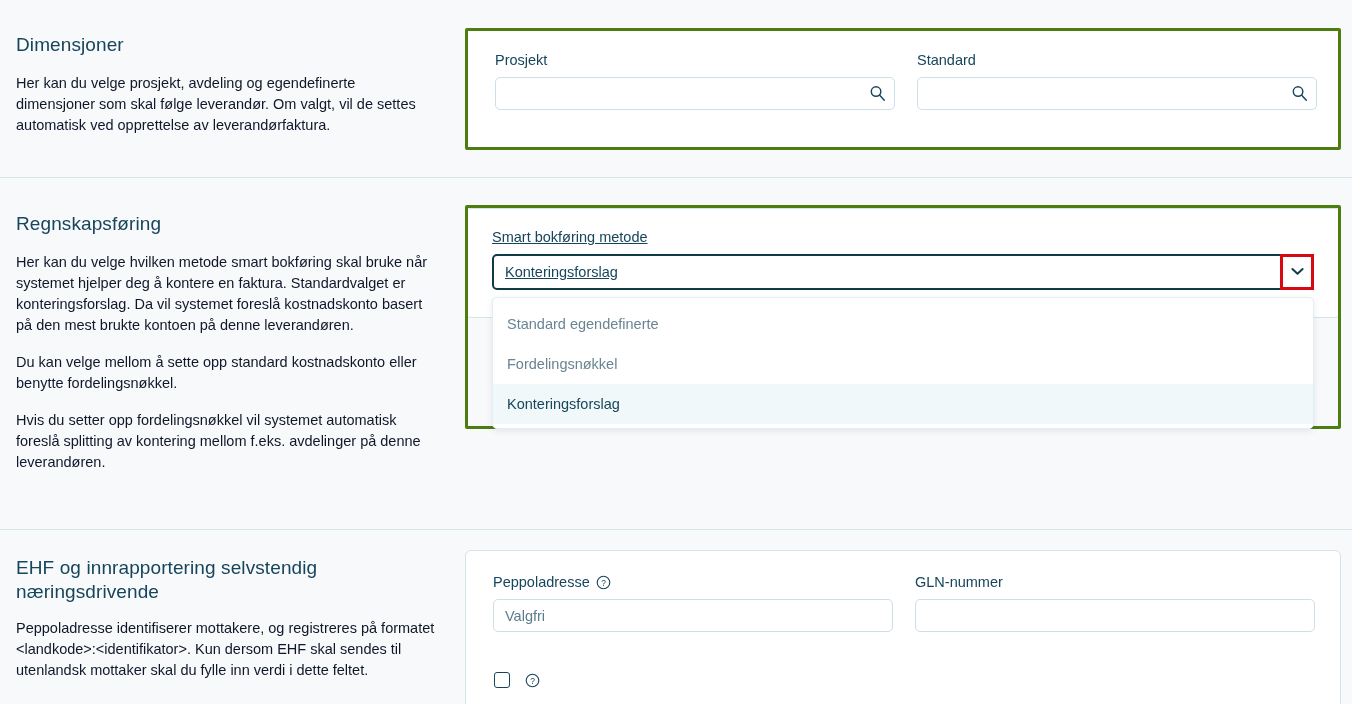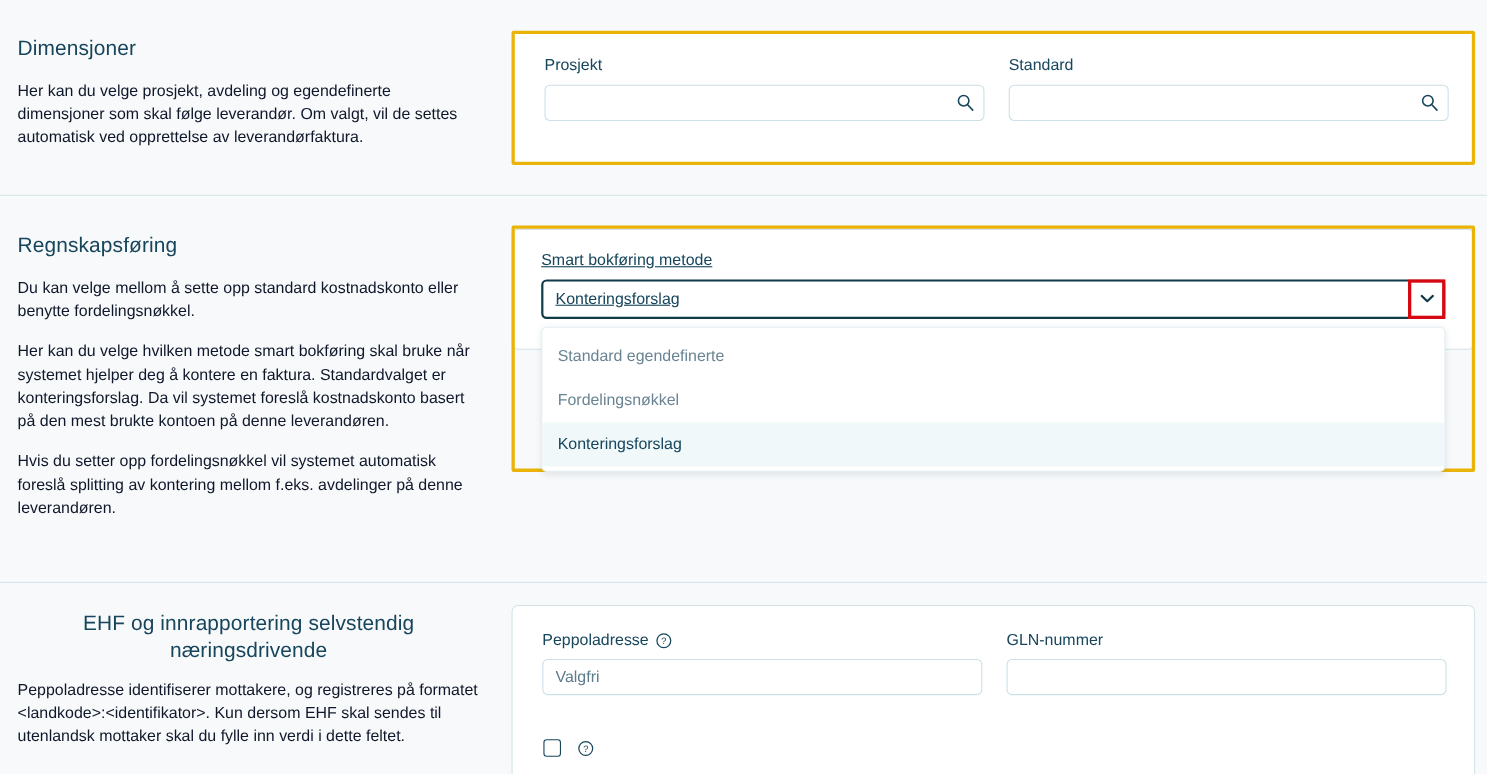--- a/index.html
+++ b/index.html
@@ -63,21 +63,21 @@
   .card {
     position: absolute;
     background: #ffffff;
     box-sizing: border-box;
   }
   .card-outline {
     border: 1px solid #d4e4ea;
     border-radius: 6px;
   }
   .card-highlight {
-    border: 3px solid #eab308;
+    border: 3px solid #4d7c0f;
     border-radius: 2px;
   }
 
   
   .field-label {
     font-size: 14.5px;
     color: #16455c;
     margin-bottom: 9px;
     display: flex;
     align-items: center;
@@ -231,22 +231,22 @@
       </div>
     </div>
 
     <div class="section-divider" style="top:177px;"></div>
   </div>
 
   <div class="section" style="top:178px;height:352px;">
 
     <div class="desc-col" style="top:34px;">
       <h2 class="desc-title">Regnskapsføring</h2>
+      <p class="desc-p">Her kan du velge hvilken metode smart bokføring skal bruke når systemet hjelper deg å kontere en faktura. Standardvalget er konteringsforslag. Da vil systemet foreslå kostnadskonto basert på den mest brukte kontoen på denne leverandøren.</p>
       <p class="desc-p">Du kan velge mellom å sette opp standard kostnadskonto eller benytte fordelingsnøkkel.</p>
-      <p class="desc-p">Her kan du velge hvilken metode smart bokføring skal bruke når systemet hjelper deg å kontere en faktura. Standardvalget er konteringsforslag. Da vil systemet foreslå kostnadskonto basert på den mest brukte kontoen på denne leverandøren.</p>
       <p class="desc-p">Hvis du setter opp fordelingsnøkkel vil systemet automatisk foreslå splitting av kontering mellom f.eks. avdelinger på denne leverandøren.</p>
     </div>
 
     <div class="card card-outline" style="left:465px;top:30px;width:876px;height:110px;"></div>
 
     <div class="card card-highlight" style="left:465px;top:27px;width:876px;height:224px;background:transparent;">
     </div>
 
     <div style="position:absolute;left:492px;top:52px;width:822px;text-decoration:underline;">
       <div class="field-label">Smart bokføring metode</div>
@@ -272,21 +272,21 @@
         <span>Konteringsforslag</span>
       </div>
     </div>
 
     <div class="section-divider" style="top:351px;"></div>
   </div>
 
   <div class="section" style="top:530px;height:174px;">
 
     <div class="desc-col" style="top:26px;">
-      <h2 class="desc-title" style="margin-bottom:14px;text-align:center;">EHF og innrapportering selvstendig næringsdrivende</h2>
+      <h2 class="desc-title" style="margin-bottom:14px;">EHF og innrapportering selvstendig næringsdrivende</h2>
       <p class="desc-p">Peppoladresse identifiserer mottakere, og registreres på formatet &lt;landkode&gt;:&lt;identifikator&gt;. Kun dersom EHF skal sendes til utenlandsk mottaker skal du fylle inn verdi i dette feltet.</p>
     </div>
 
     <div class="card card-outline" style="left:465px;top:20px;width:876px;height:160px;">
 
       <div style="position:absolute;left:27px;top:24px;width:400px;">
         <div class="field-label">
           <span>Peppoladresse</span>
           <span class="help-icon">
             <svg viewBox="0 0 16 16" width="15" height="15">

